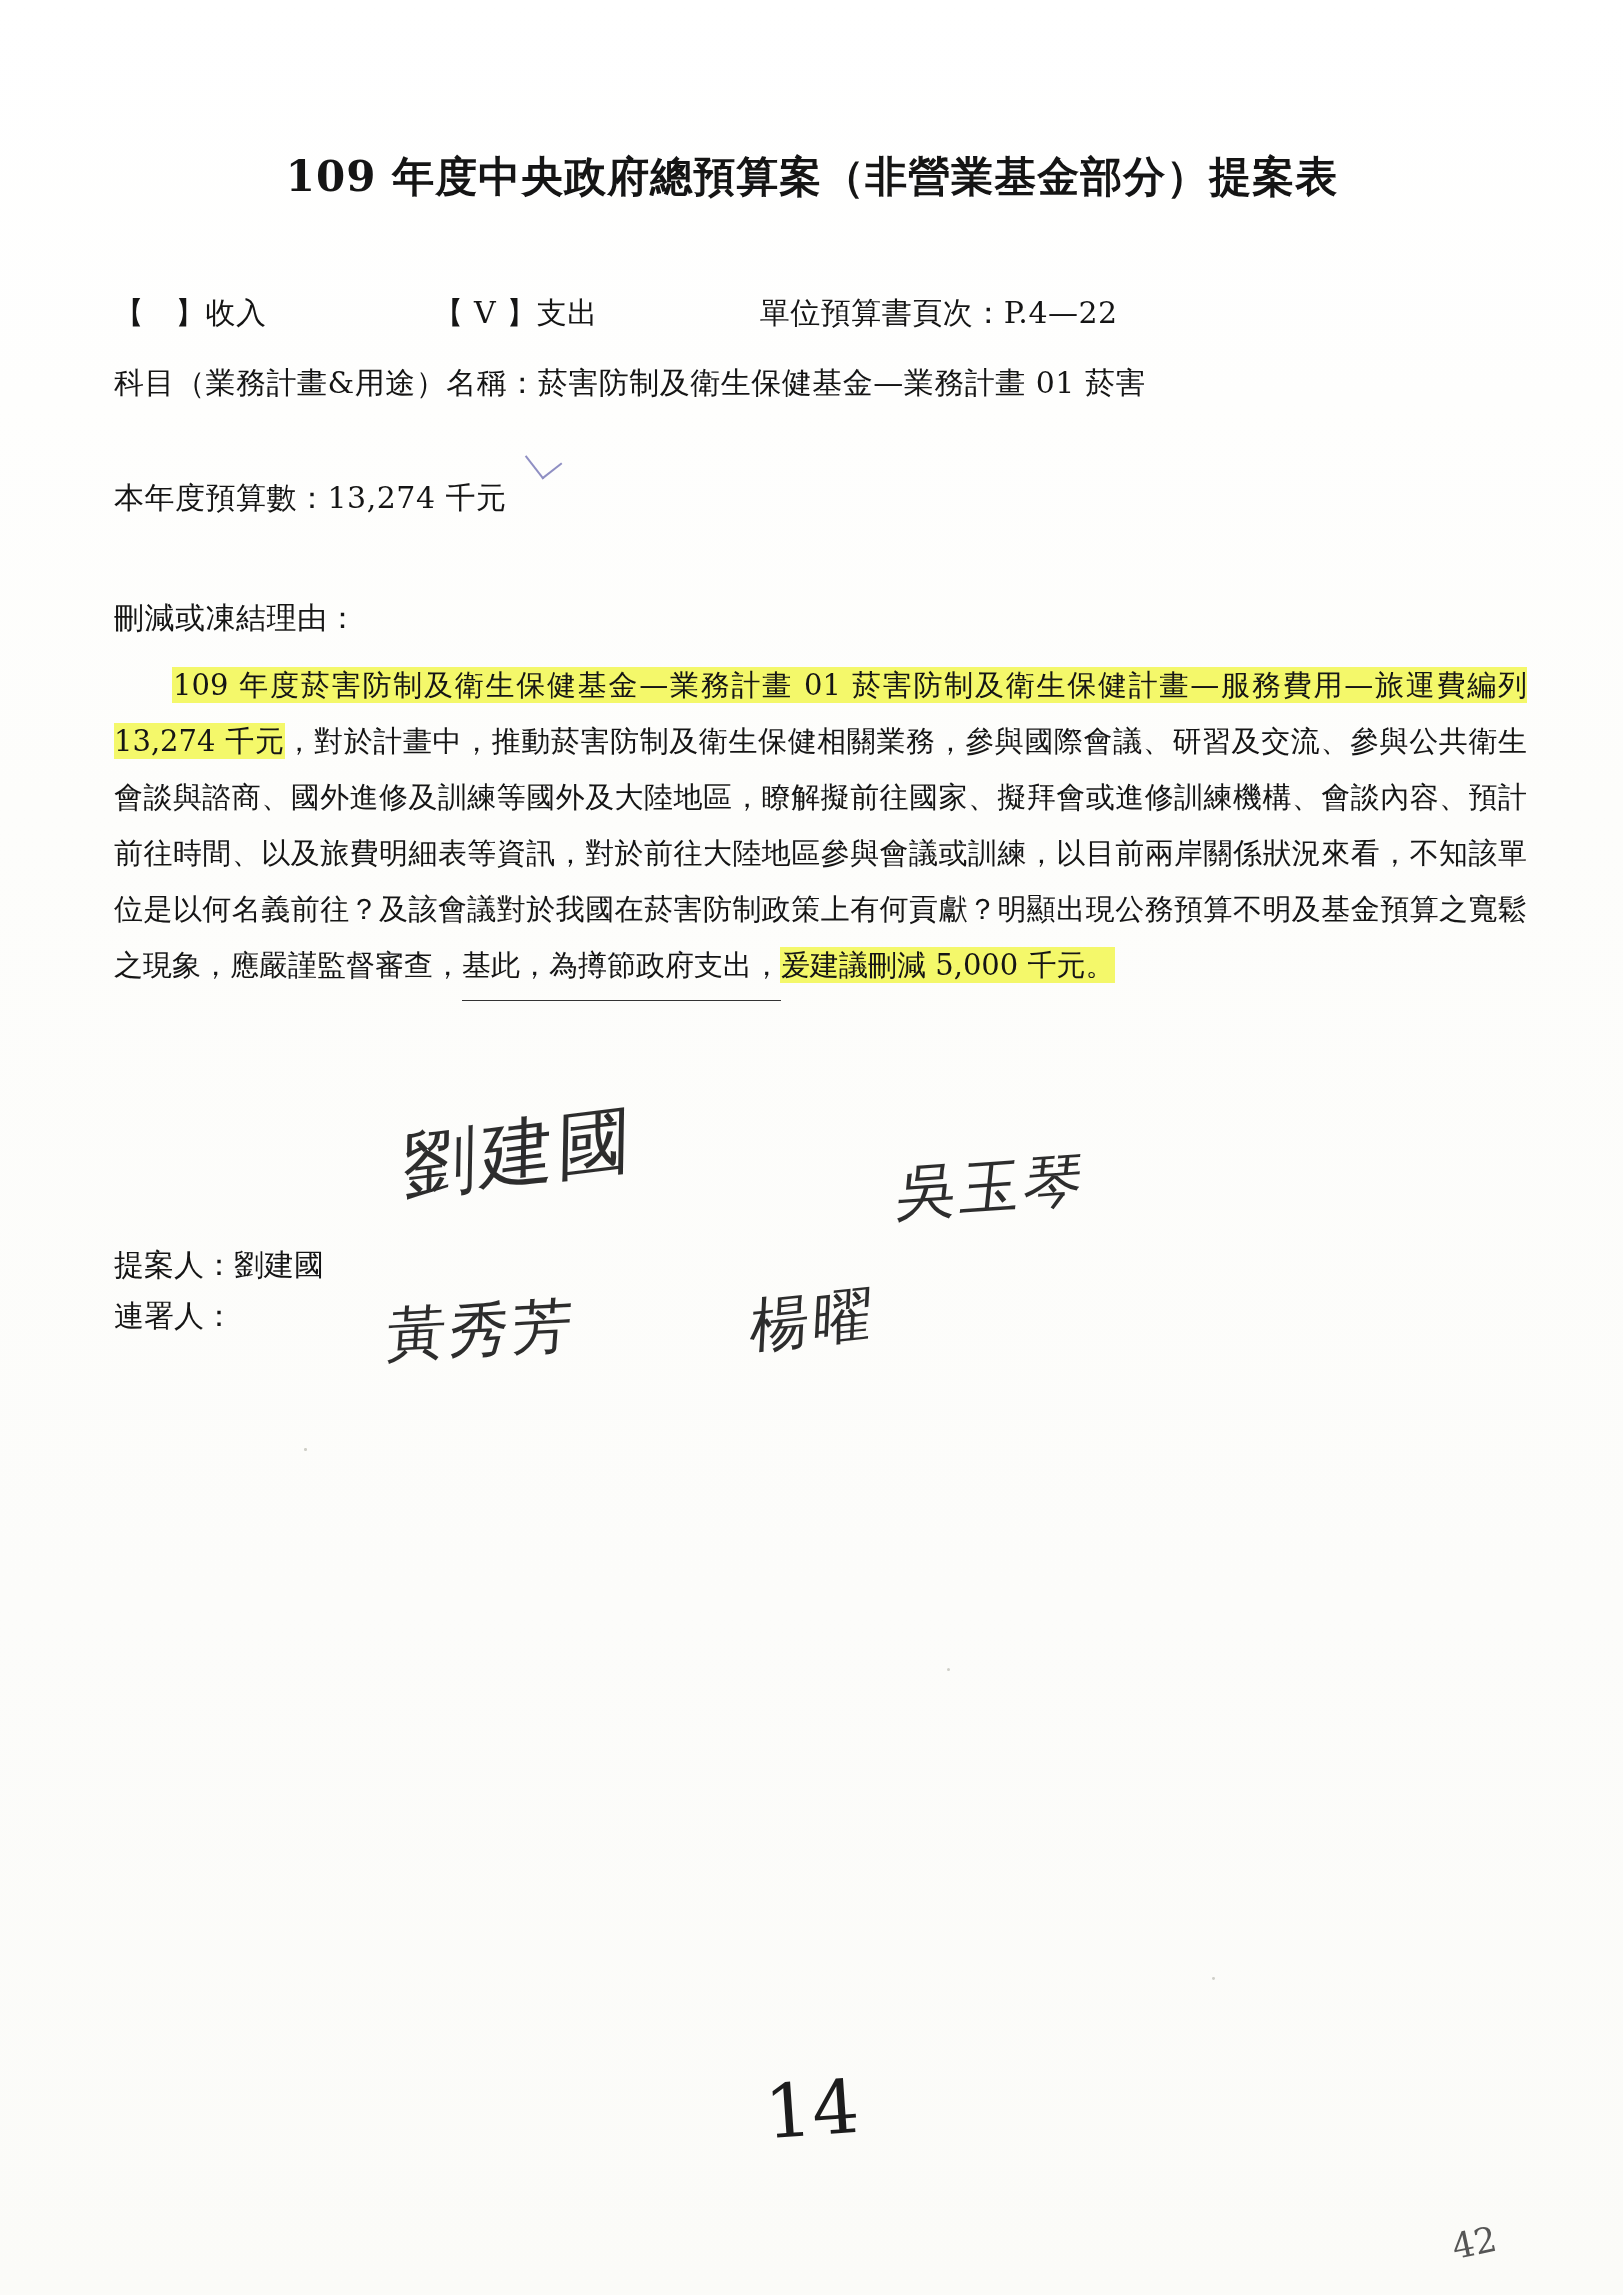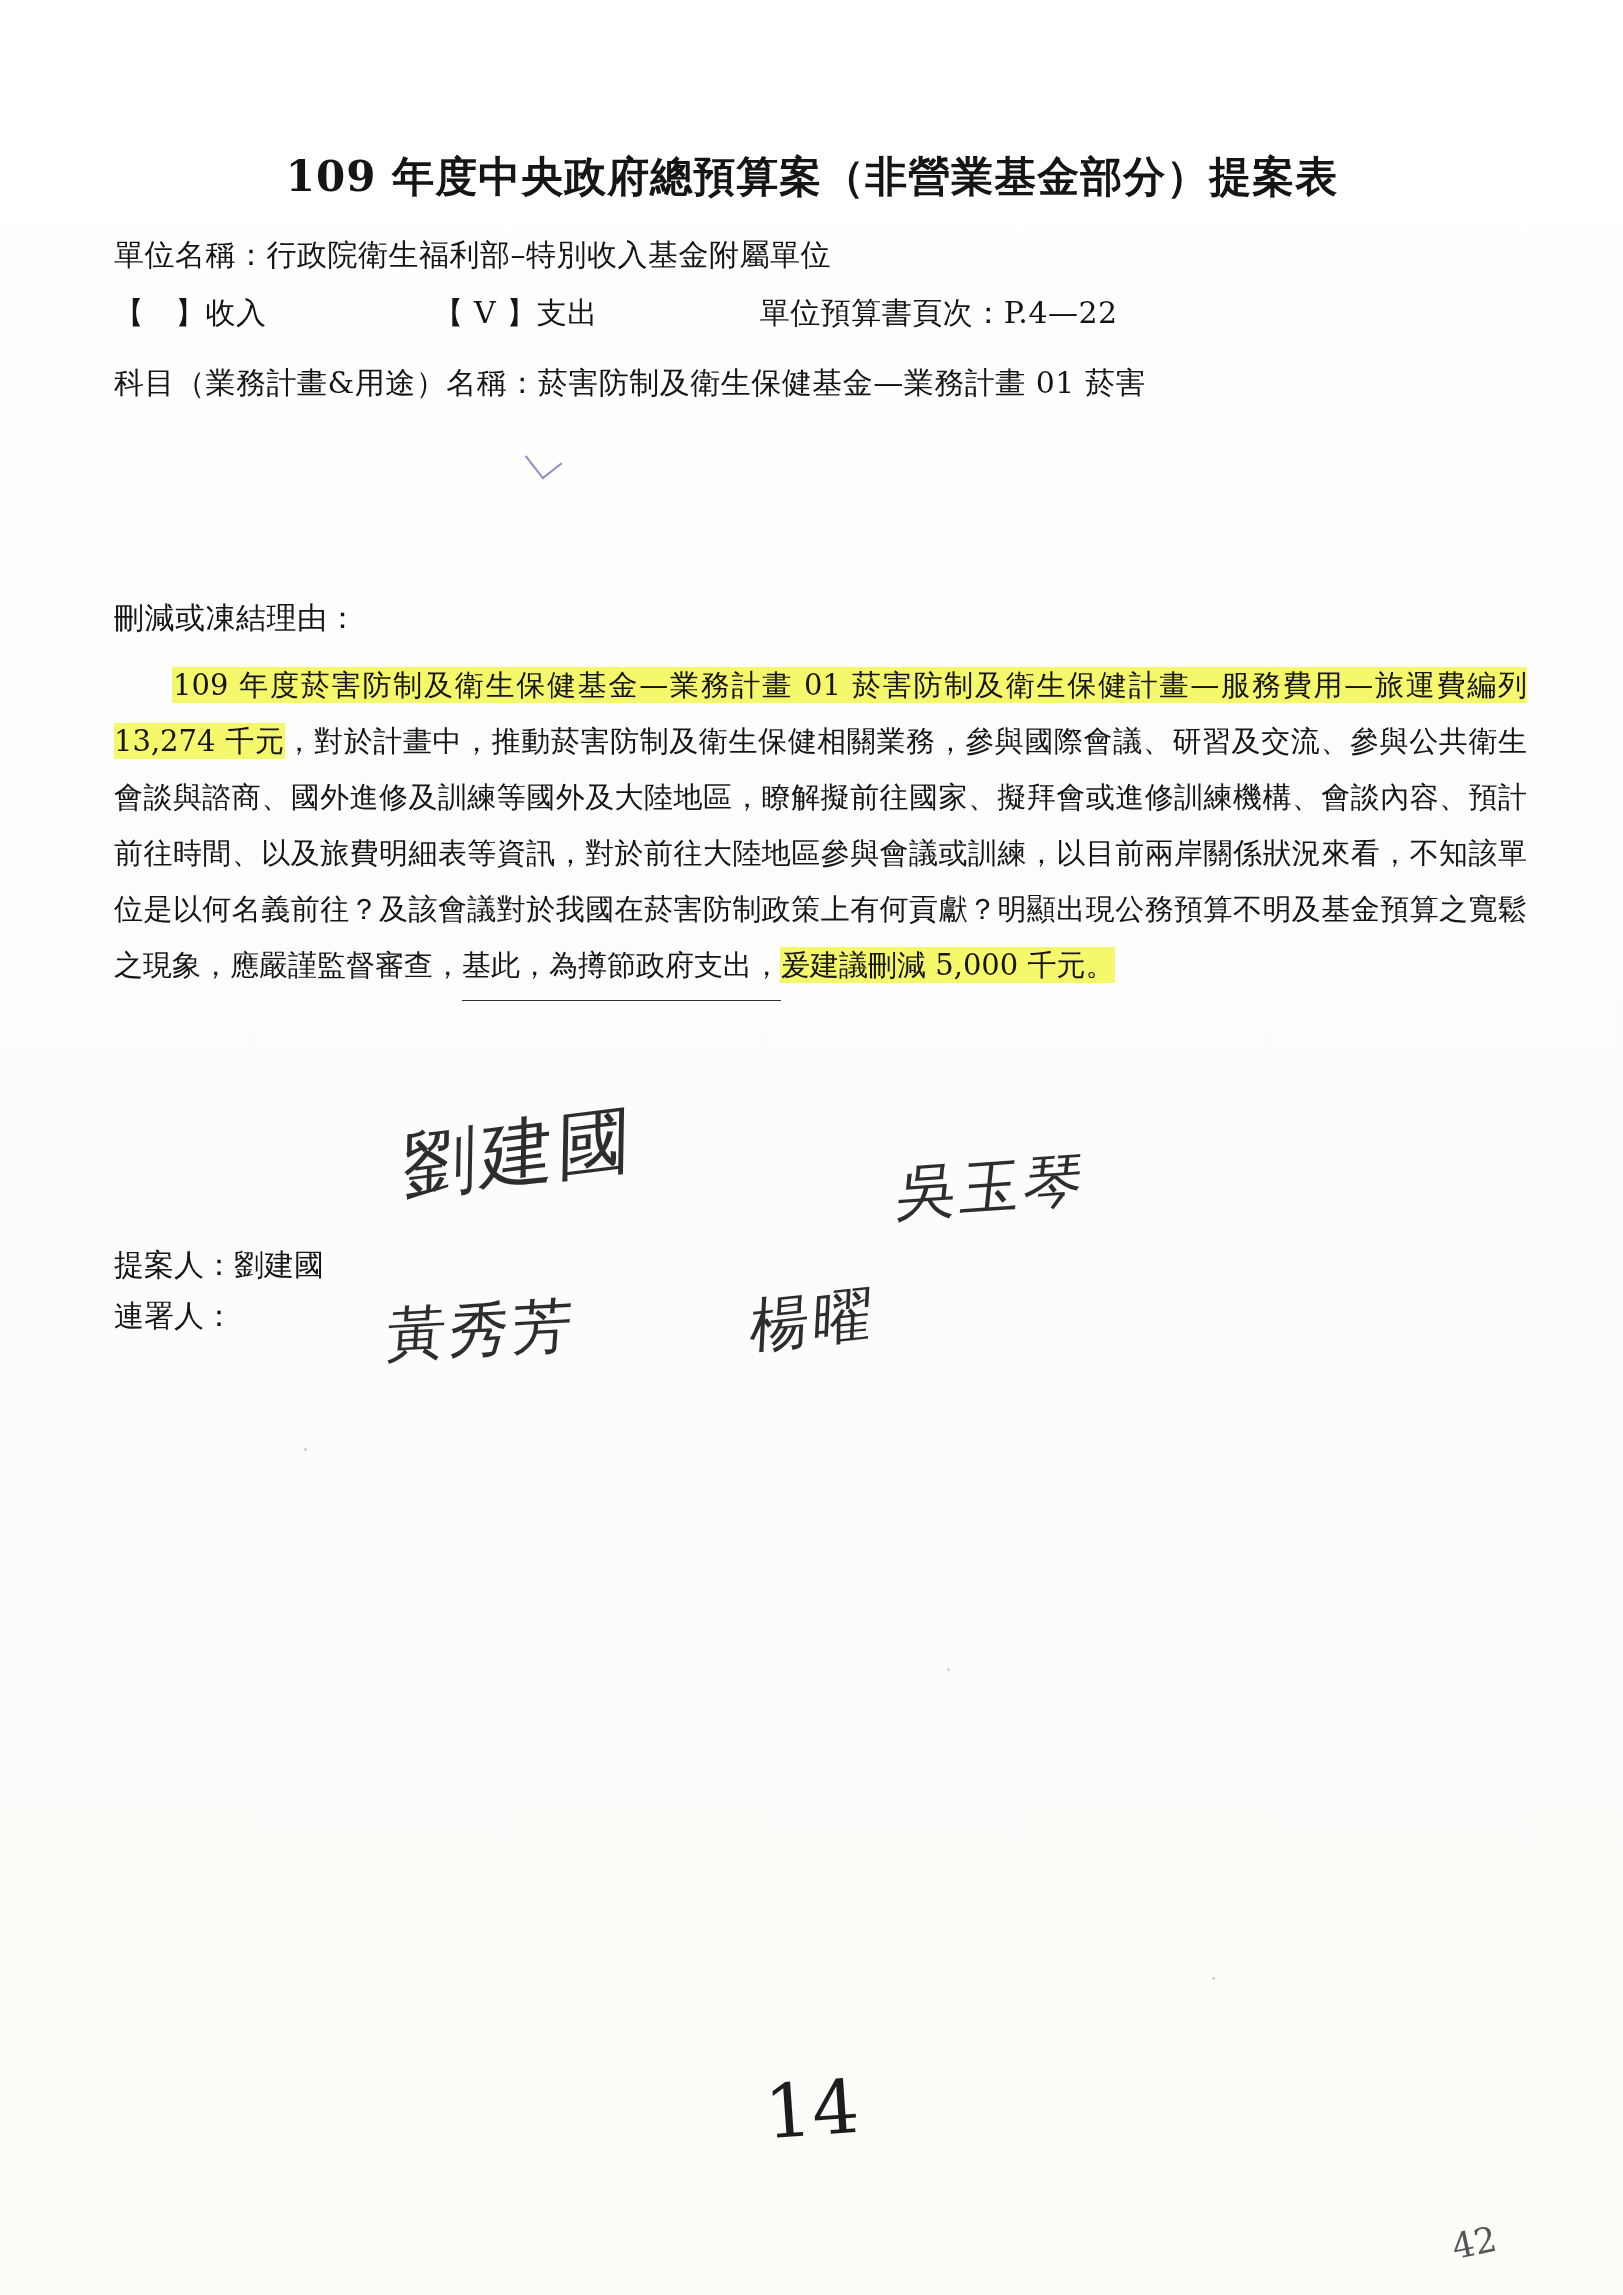--- a/index.html
+++ b/index.html
@@ -158,28 +158,28 @@
 </head>
 <body>
 
 <div class="page">
   <div class="scan-tint"></div>
 
   <div class="content">
 
     <div class="doc-title">109 年度中央政府總預算案（非營業基金部分）提案表</div>
 
-    <div class="line left-margin row-unit">單位名稱：行政院衛生福利部–特別收入基金附屬單位</div>
 
     <div class="line left-margin row-type">
       <span>【　】收入</span><span class="gap-a"></span><span>【 V 】支出</span><span class="gap-b"></span><span>單位預算書頁次：P.4—22</span>
     </div>
 
     <div class="line left-margin row-subject1">科目（業務計畫&amp;用途）名稱：菸害防制及衛生保健基金—業務計畫 01 菸害</div>
 
+    <div class="line left-margin row-budget">本年度預算數：13,274 千元</div>
 
 
     <div class="line left-margin row-reason">刪減或凍結理由：</div>
 
     <div class="para">
       <span class="indent"></span><span class="hl">109 年度菸害防制及衛生保健基金—業務計畫 01 菸害防制及衛生保健計畫—服務</span><span class="hl">費用—旅運費編列 13,274 千元</span><span>，對於計畫中，推動菸害防制及衛生保健相關業務，參與國際會議、研習及交流、參與公共衛生會談與諮商、國外進修及訓練等國外及大陸地區，瞭解擬前往國家、擬拜會或進修訓練機構、會談內容、預計前往時間、以及旅費明細表等資訊，對於前往大陸地區參與會議或訓練，以目前兩岸關係狀況來看，不知該單位是以何名義前往？及該會議對於我國在菸害防制政策上有何貢獻？明顯出現公務預算不明及基金預算之寬鬆之現象，應嚴謹監督審查，</span><span class="ul-solid">基此，為撙節政府支出，</span><span class="hl">爰建議刪減 5,000 千元。</span>
     </div>
 
     <div class="signature-row row-proposer">提案人：劉建國</div>
     <div class="signature-row row-cosigner">連署人：</div>

